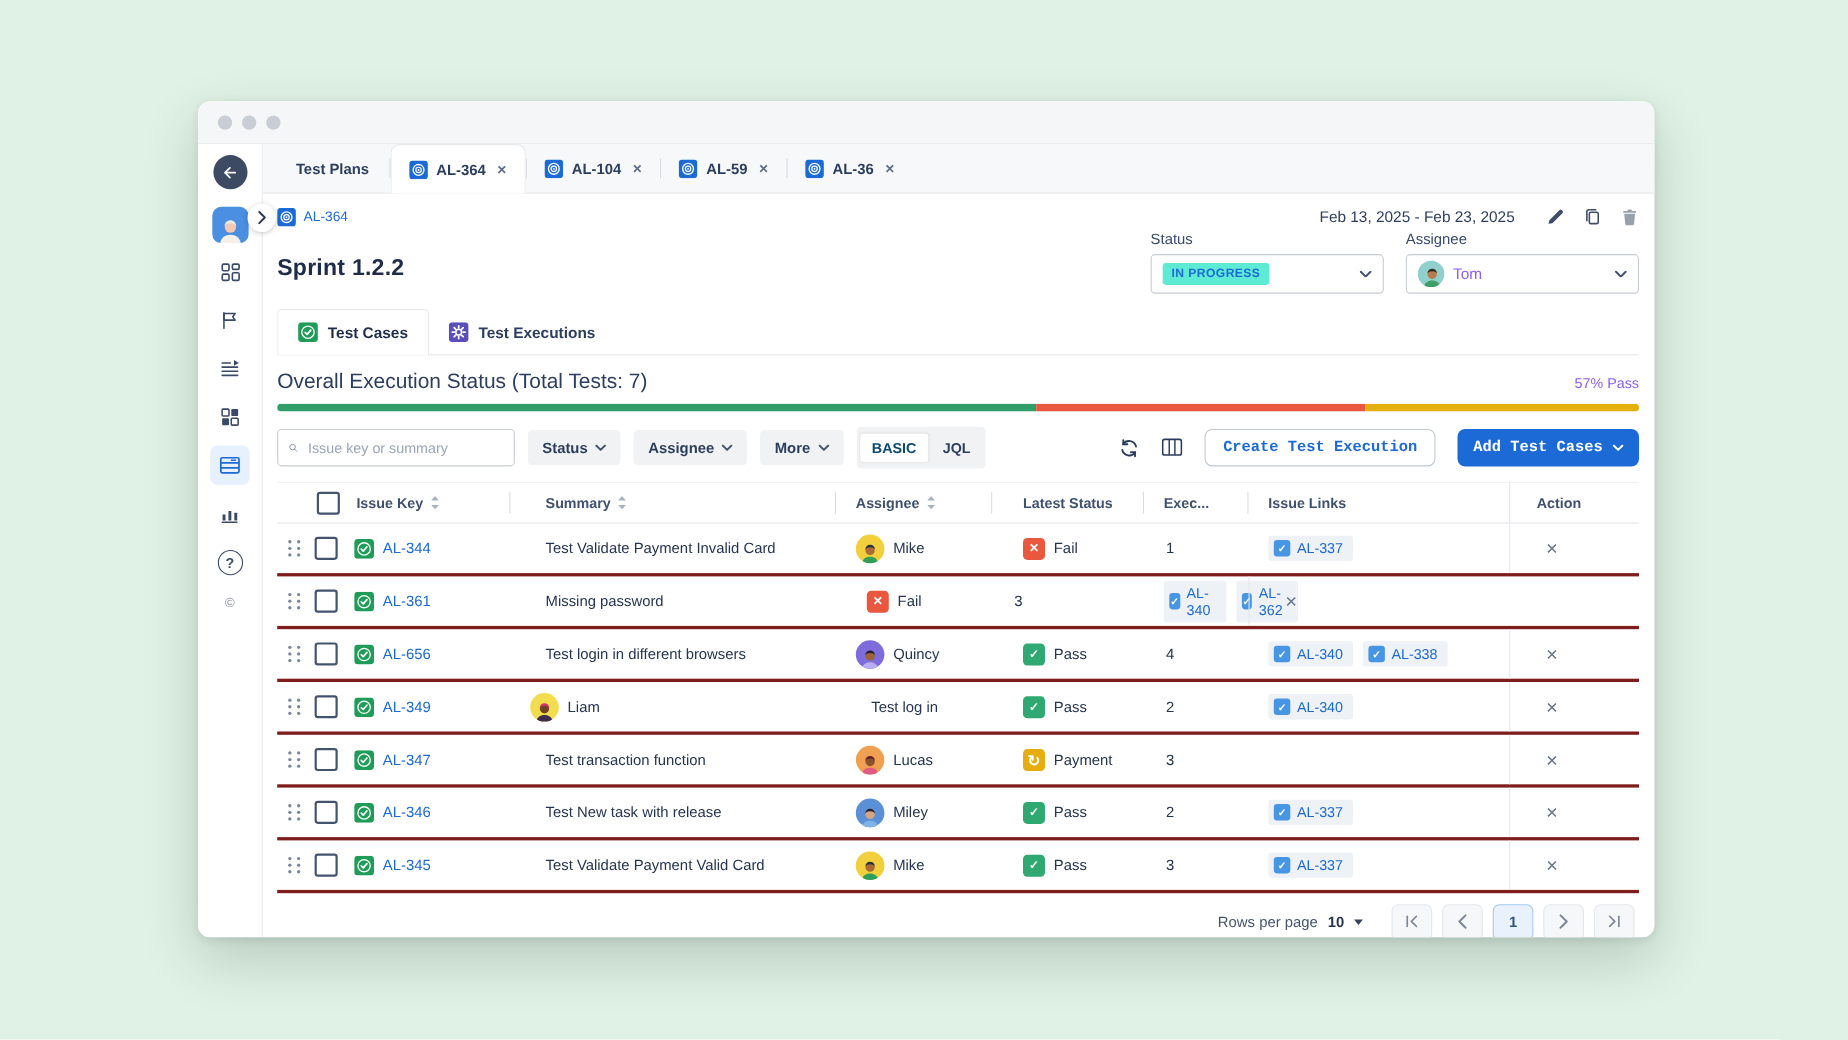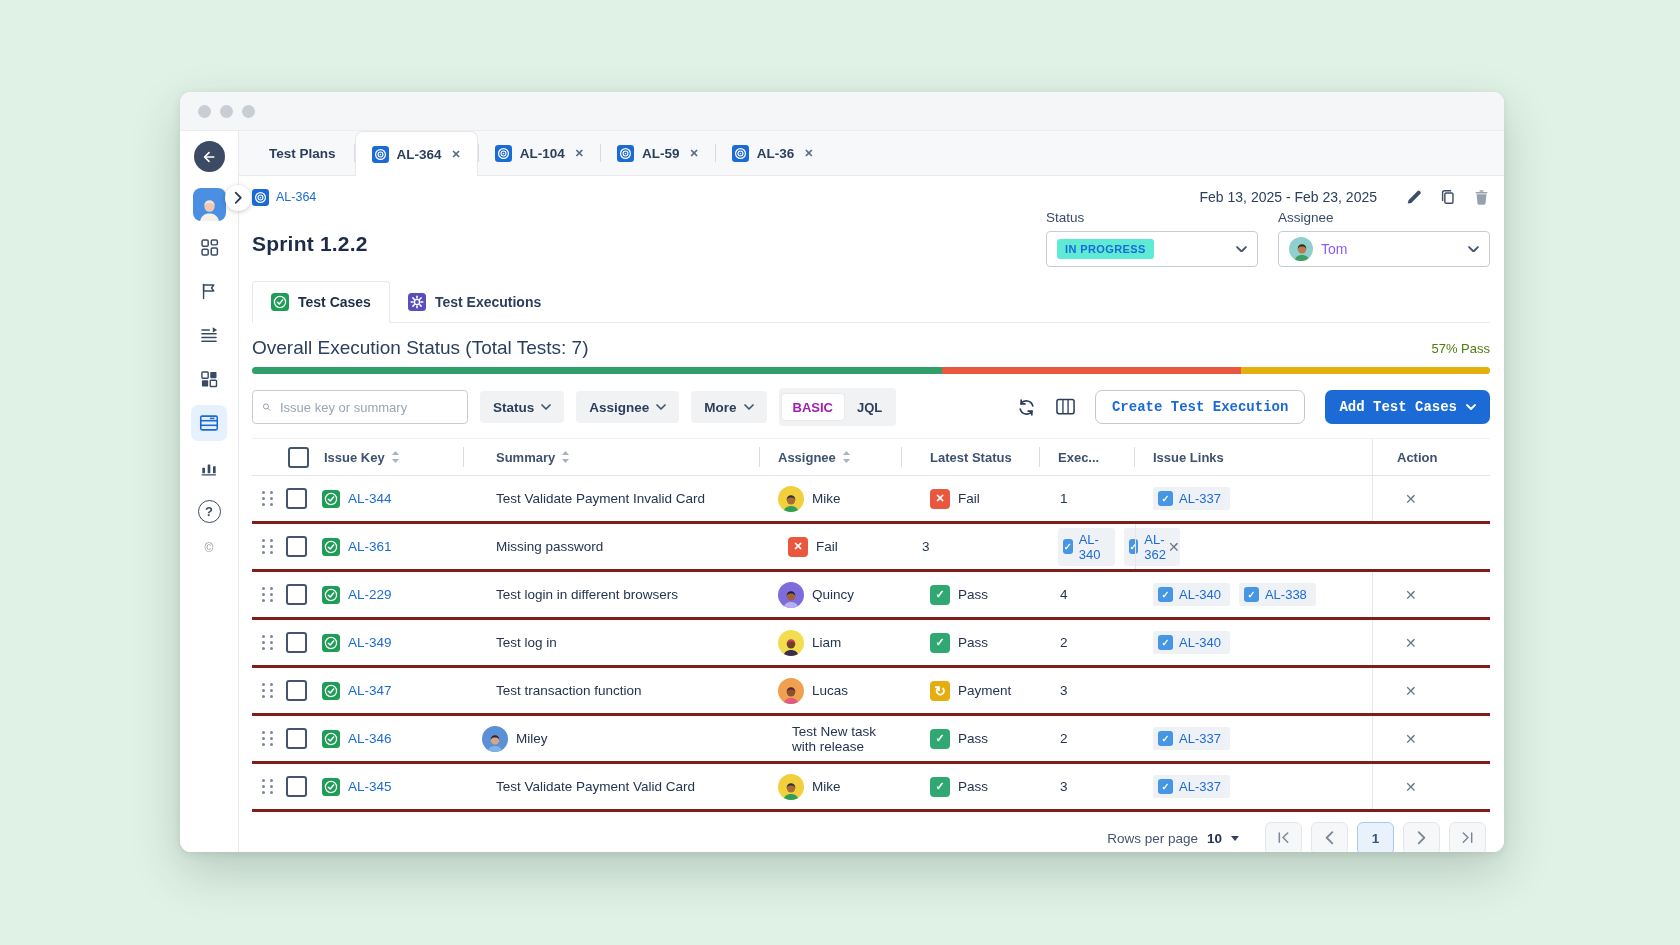--- a/index.html
+++ b/index.html
@@ -56,32 +56,32 @@
   .avatar.sm{width:24px;height:24px;}
   .p-shirt{fill:var(--av-shirt,#888);} .p-face{fill:var(--av-skin,#d9a57f);} .p-hair{fill:var(--av-hair,#333);}
   
   .view-tabs{margin-top:14px;display:flex;align-items:stretch;border-bottom:1px solid #e6e8eb;height:41px;flex:0 0 auto;}
   .vtab{display:flex;align-items:center;gap:9px;padding:0 18px;font-size:14px;font-weight:700;color:#1e2c4a;cursor:pointer;}
   .vtab.active{background:#fff;border:1px solid #e6e8eb;border-bottom:1px solid #fff;border-radius:4px 4px 0 0;margin-bottom:-1px;}
   .vtab.inactive{font-weight:600;color:#2c3e5d;}
   
   .overall-row{margin-top:14px;display:flex;justify-content:space-between;align-items:center;}
   .overall-label{font-size:19px;color:#2c3e5d;}
-  .pass-label{font-size:13px;color:#4d7c0f;}
+  .pass-label{font-size:13px;color:#8b5cf6;}
   .progress{margin-top:8px;height:7px;border-radius:4px;overflow:hidden;display:flex;background:#eee;flex:0 0 auto;}
   .seg{height:100%;}
   
   .toolbar{margin-top:14px;display:flex;align-items:center;gap:12px;flex:0 0 auto;}
   .search-box{width:196px;height:32px;border:1px solid #c7ccd4;border-radius:4px;display:flex;align-items:center;padding:0 9px;gap:7px;background:#fff;}
   .search-box input{border:none;outline:none;flex:1;font-size:13px;font-family:inherit;color:#25344f;background:transparent;}
   .search-box input::placeholder{color:#9aa5b5;}
   .fbtn{height:32px;background:#f1f2f4;border:none;border-radius:4px;padding:0 13px;display:flex;align-items:center;gap:7px;font-size:13.5px;font-weight:600;color:#2c3e5d;cursor:pointer;font-family:inherit;}
   .mode-toggle{height:32px;background:#f1f2f4;border-radius:4px;display:flex;align-items:center;padding:3px;gap:2px;}
   .mode{padding:0 11px;height:26px;display:flex;align-items:center;font-size:13px;font-weight:600;color:#2c3e5d;border-radius:3px;cursor:pointer;}
-  .mode.active{background:#fff;color:#a21caf;box-shadow:0 0 2px rgba(0,0,0,.12);}
+  .mode.active{background:#fff;color:#0c4a6e;box-shadow:0 0 2px rgba(0,0,0,.12);}
   .tb-right{margin-left:auto;display:flex;align-items:center;gap:20px;font-family:Liberation Mono, monospace;}
   .ghost-ic{cursor:pointer;display:flex;}
   .btn-outline{height:34px;border:1px solid #c1c9d3;background:#fff;color:#1b6ad6;font-size:14px;font-weight:600;border-radius:7px;padding:0 16px;cursor:pointer;font-family:inherit;}
   .btn-primary{height:34px;border:none;background:#1b6ad6;color:#fff;font-size:14px;font-weight:700;border-radius:7px;padding:0 14px;display:flex;align-items:center;gap:9px;cursor:pointer;font-family:inherit;}
   .btn-primary .chev{color:#fff;}
   
   .table{margin-top:12px;flex:0 0 auto;border-top:1px solid #eef0f3;}
   .trow,.thead{display:grid;grid-template-columns:34px 36px 142px 296px 142px 138px 95px 1fr 118px;align-items:center;}
   .thead{height:36px;border-bottom:1px solid #e2e5e9;font-size:13px;font-weight:700;color:#3e516f;}
   .hcell{display:flex;align-items:center;gap:6px;position:relative;height:100%;padding-left:2px;}
@@ -591,21 +591,21 @@
                 </div>
     <div class="cell">
                   <span class="checkbox"></span>
                 </div>
     <div class="cell">
       <svg viewBox="0 0 18 18" width="18" height="18" style="flex:0 0 auto;">
                     <rect width="18" height="18" rx="3.5" fill="#1f9d58"></rect>
                     <circle cx="9" cy="9" r="5.6" fill="none" stroke="#fff" stroke-width="1.2"></circle>
                     <path d="M6.4 9.2l1.8 1.8 3.4-3.9" fill="none" stroke="#fff" stroke-width="1.5" stroke-linecap="round" stroke-linejoin="round"></path>
                   </svg>
-      <a class="key-link">AL-229</a>
+      <a class="key-link">AL-656</a>
     </div>
     <div class="cell" style="padding-left:32px;">
                   <span>Test login in different browsers</span>
                 </div>
     <div class="cell" style="padding-left:18px;">
       <span class="avatar" style="--av-bg: #7e6cdd; --av-skin: #9c6238; --av-hair: #241f33; --av-shirt: #b9aef2;">
         <svg viewBox="0 0 24 24">
                       <path class="p-shirt" d="M3.5 24c.6-5 3.9-7.6 8.5-7.6s7.9 2.6 8.5 7.6z"></path>
                       <circle class="p-face" cx="12" cy="10.2" r="4.6"></circle>
                       <path class="p-hair" d="M7.2 9.5c.3-3 2.1-4.8 4.8-4.8s4.5 1.8 4.8 4.8c-1.2-1.6-2.4-2.3-4.8-2.3s-3.6.7-4.8 2.3z"></path>
@@ -650,33 +650,33 @@
                   <span class="checkbox"></span>
                 </div>
     <div class="cell">
       <svg viewBox="0 0 18 18" width="18" height="18" style="flex:0 0 auto;">
                     <rect width="18" height="18" rx="3.5" fill="#1f9d58"></rect>
                     <circle cx="9" cy="9" r="5.6" fill="none" stroke="#fff" stroke-width="1.2"></circle>
                     <path d="M6.4 9.2l1.8 1.8 3.4-3.9" fill="none" stroke="#fff" stroke-width="1.5" stroke-linecap="round" stroke-linejoin="round"></path>
                   </svg>
       <a class="key-link">AL-349</a>
     </div>
-    <div class="cell" style="padding-left:32px;">
-                  <span>Test log in</span>
-                </div>
     <div class="cell" style="padding-left:18px;">
       <span class="avatar" style="--av-bg: #f2dd4e; --av-skin: #6e4226; --av-hair: #d6336c; --av-shirt: #3a2d4f;">
         <svg viewBox="0 0 24 24">
                       <path class="p-shirt" d="M3.5 24c.6-5 3.9-7.6 8.5-7.6s7.9 2.6 8.5 7.6z"></path>
                       <circle class="p-face" cx="12" cy="10.2" r="4.6"></circle>
                       <path class="p-hair" d="M7.2 9.5c.3-3 2.1-4.8 4.8-4.8s4.5 1.8 4.8 4.8c-1.2-1.6-2.4-2.3-4.8-2.3s-3.6.7-4.8 2.3z"></path>
                     </svg>
       </span>
       <span>Liam</span>
     </div>
+    <div class="cell" style="padding-left:32px;">
+                  <span>Test log in</span>
+                </div>
     <div class="cell" style="padding-left:28px;">
       <span class="sbadge pass">✓</span>
       <span>Pass</span>
     </div>
     <div class="cell" style="padding-left:20px;">
                   <span>2</span>
                 </div>
     <div class="cell c-links" style="padding-left:18px;">
                   <span class="chip">
                     <span class="chip-cb">✓</span>
@@ -751,33 +751,33 @@
                   <span class="checkbox"></span>
                 </div>
     <div class="cell">
       <svg viewBox="0 0 18 18" width="18" height="18" style="flex:0 0 auto;">
                     <rect width="18" height="18" rx="3.5" fill="#1f9d58"></rect>
                     <circle cx="9" cy="9" r="5.6" fill="none" stroke="#fff" stroke-width="1.2"></circle>
                     <path d="M6.4 9.2l1.8 1.8 3.4-3.9" fill="none" stroke="#fff" stroke-width="1.5" stroke-linecap="round" stroke-linejoin="round"></path>
                   </svg>
       <a class="key-link">AL-346</a>
     </div>
+    <div class="cell" style="padding-left:32px;">
+                  <span>Test New task with release</span>
+                </div>
     <div class="cell" style="padding-left:18px;">
       <span class="avatar" style="--av-bg: #5b8fd6; --av-skin: #d9a57f; --av-hair: #2b2335; --av-shirt: #7fb3e8;">
         <svg viewBox="0 0 24 24">
                       <path class="p-shirt" d="M3.5 24c.6-5 3.9-7.6 8.5-7.6s7.9 2.6 8.5 7.6z"></path>
                       <circle class="p-face" cx="12" cy="10.2" r="4.6"></circle>
                       <path class="p-hair" d="M7.2 9.5c.3-3 2.1-4.8 4.8-4.8s4.5 1.8 4.8 4.8c-1.2-1.6-2.4-2.3-4.8-2.3s-3.6.7-4.8 2.3z"></path>
                     </svg>
       </span>
       <span>Miley</span>
     </div>
-    <div class="cell" style="padding-left:32px;">
-                  <span>Test New task with release</span>
-                </div>
     <div class="cell" style="padding-left:28px;">
       <span class="sbadge pass">✓</span>
       <span>Pass</span>
     </div>
     <div class="cell" style="padding-left:20px;">
                   <span>2</span>
                 </div>
     <div class="cell c-links" style="padding-left:18px;">
                   <span class="chip">
                     <span class="chip-cb">✓</span>

